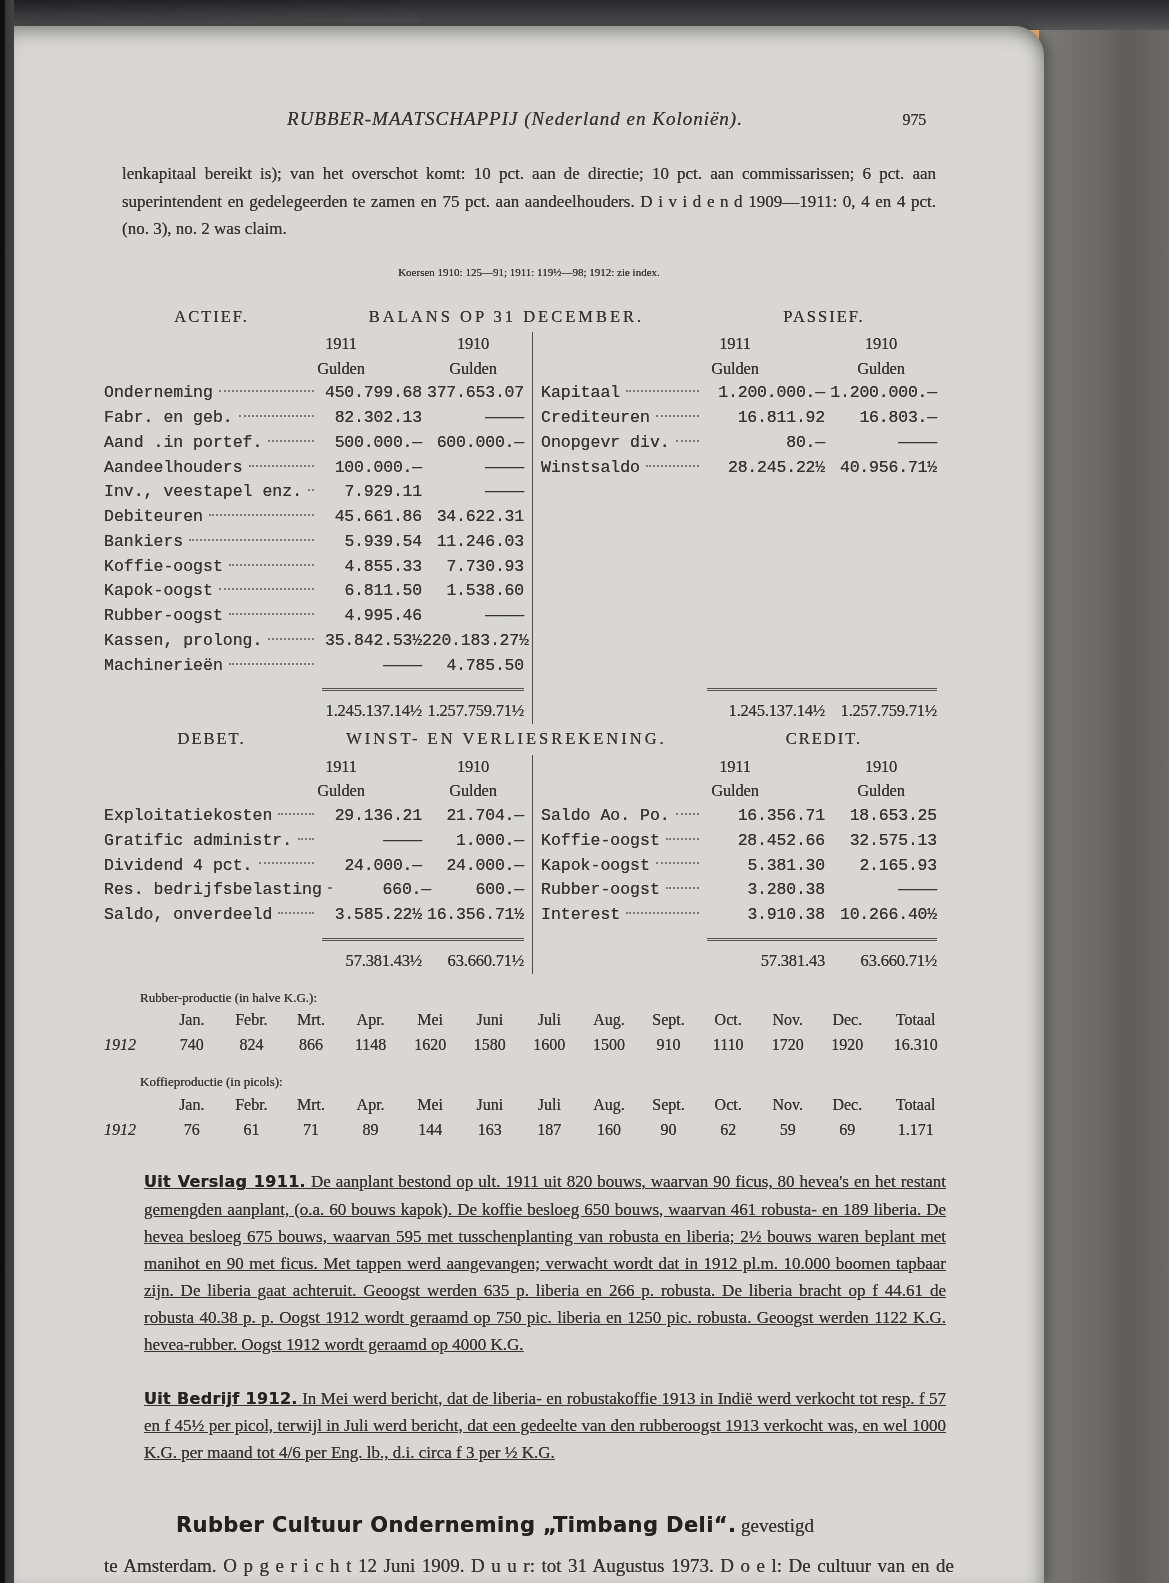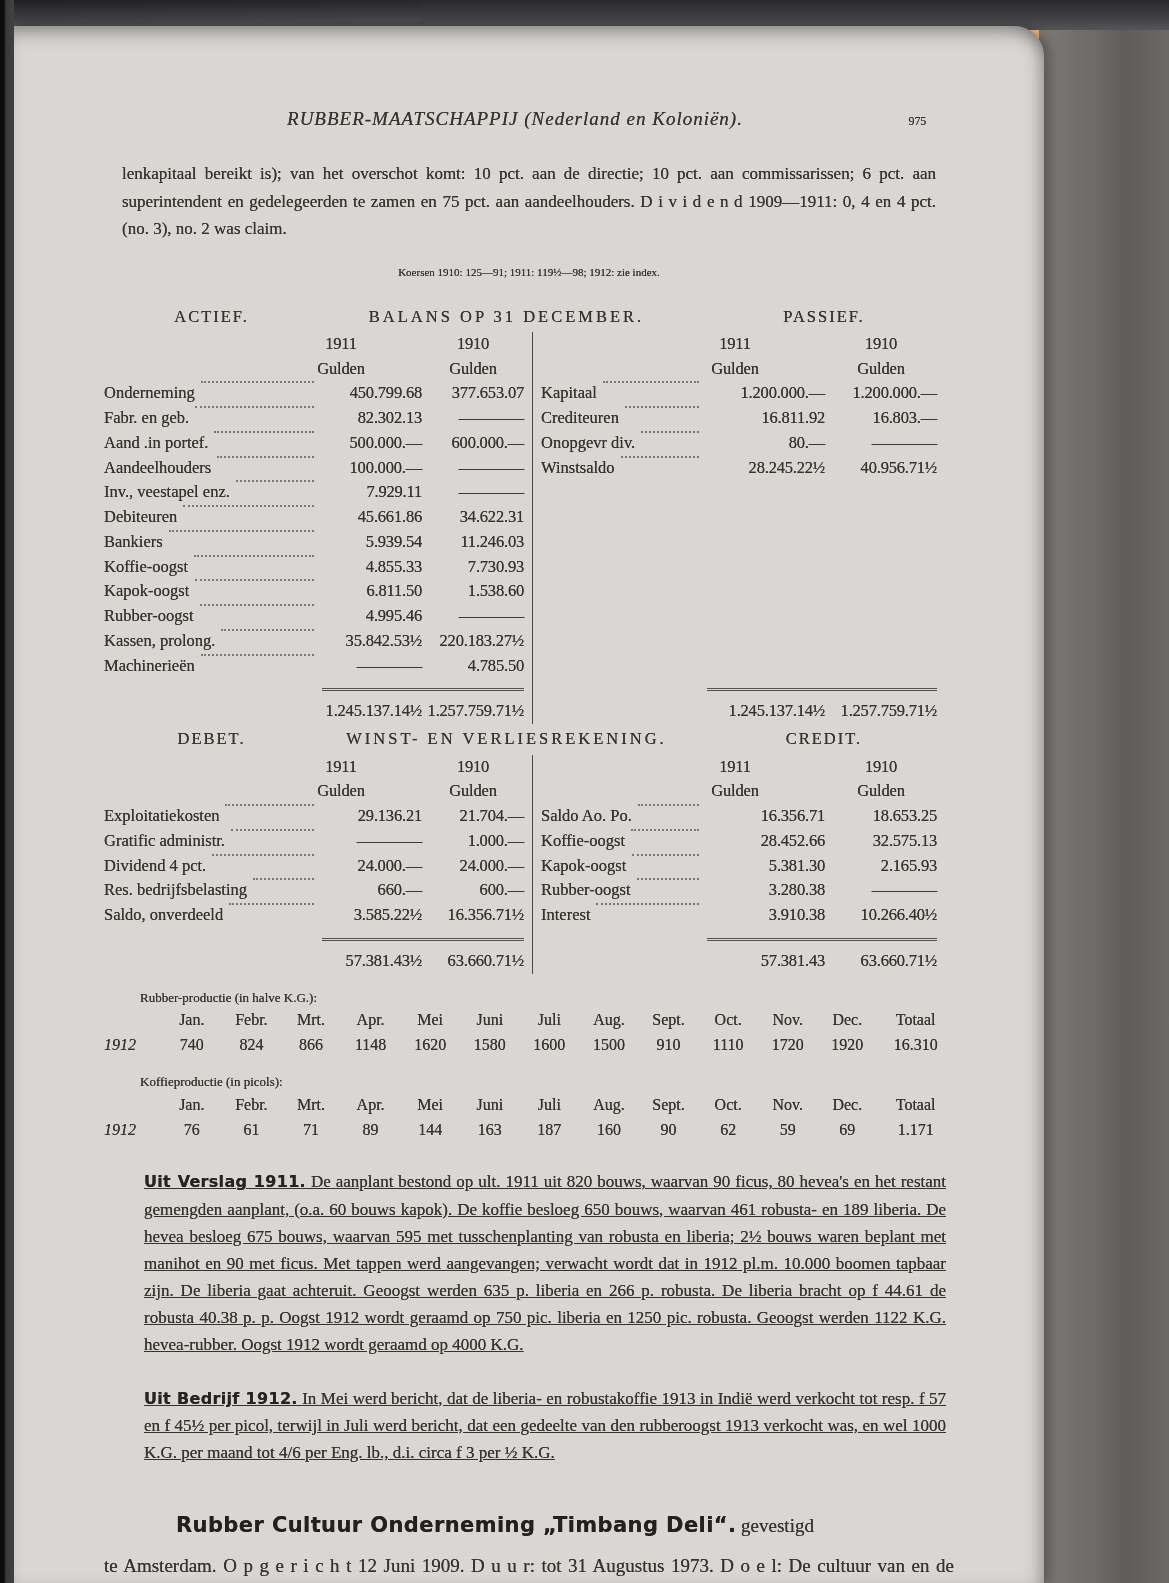--- a/index.html
+++ b/index.html
@@ -23,36 +23,36 @@
     box-shadow: inset 0 16px 20px -12px rgba(0,0,0,.40),
                 inset -12px 0 18px -9px rgba(0,0,0,.30),
                 6px 0 10px rgba(0,0,0,.25);
   }
   .content{position:absolute;left:90px;top:70px;width:850px;color:#36332e;
     font-size:17px;line-height:1.6;text-shadow:0 0 .5px rgba(48,45,40,.85);}
 
   
   .pghead{display:flex;align-items:baseline;margin:8px 0 26px 0;}
   .pghead .title{flex:1;text-align:center;font-style:italic;font-size:19px;letter-spacing:1px;padding-left:110px;}
-  .pghead .num{width:110px;text-align:right;font-size:12px;padding-right:28px;}
+  .pghead .num{width:110px;text-align:right;font-size:16px;padding-right:28px;}
 
   p.just{margin:18px;text-align:justify;}
   .koersen{text-align:center;font-size:11px;margin:22px 0 22px 0;}
 
   
   .tbl-heads{display:flex;align-items:flex-end;margin-bottom:2px;}
   .tbl-heads .lt{width:215px;text-align:center;letter-spacing:2px;font-size:16.5px;}
   .tbl-heads .ct{flex:1;text-align:center;letter-spacing:3px;font-size:16.5px;}
   .tbl-heads .rt{width:260px;text-align:center;letter-spacing:2px;font-size:16.5px;}
 
   .fin{display:flex;font-size:16.5px;line-height:1.5;}
   .half{display:flex;flex-direction:column;}
   .half-l{width:420px;border-right:1.5px solid #4e4b47;padding-right:8px;}
   .half-r{width:396px;margin-left:8px;}
-  .frow{display:flex;align-items:flex-start;}
+  .frow{display:flex;align-items:center;font-family:Liberation Mono, monospace;}
   .frow .lbl{white-space:nowrap;}
   .frow .dots{flex:1;border-bottom:2px dotted #5d5a55;margin:0 8px 5px 6px;opacity:.75;min-width:4px;}
   .num{text-align:right;white-space:nowrap;letter-spacing:-0.2px;}
   .half-l .n1{width:100px;} .half-l .n2{width:102px;}
   .half-r .n1{width:118px;} .half-r .n2{width:112px;}
   .hrow{display:flex;gap:31px;} .hrow .sp{flex:1;}
   .hrow .num{text-align:center;}
   .totrow{display:flex;margin-top:10px;}
   .totrow .sp{flex:1;}
   .totrow .nums{display:flex;border-top:3px double #55524d;padding-top:8px;}

